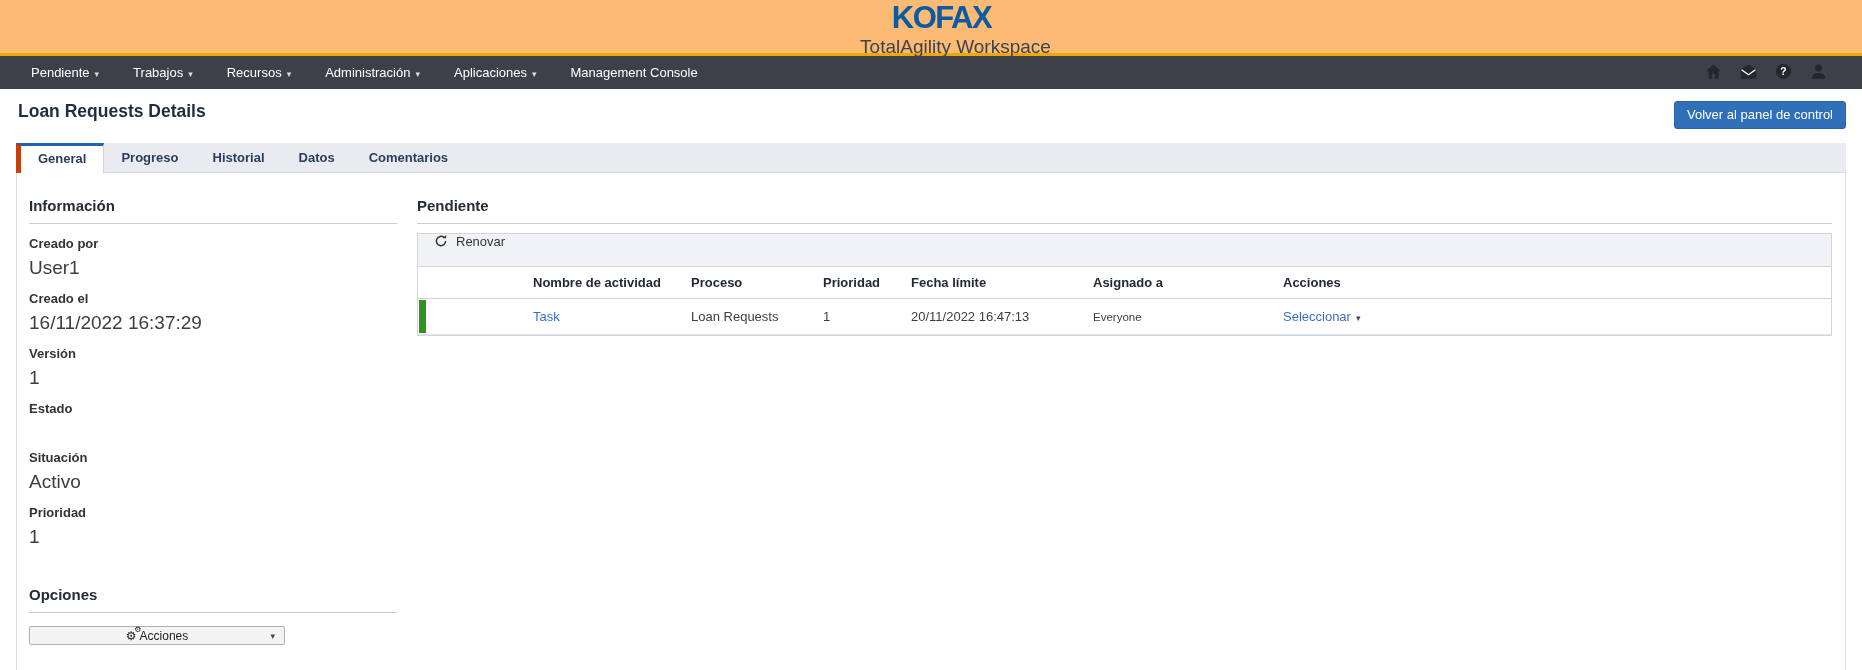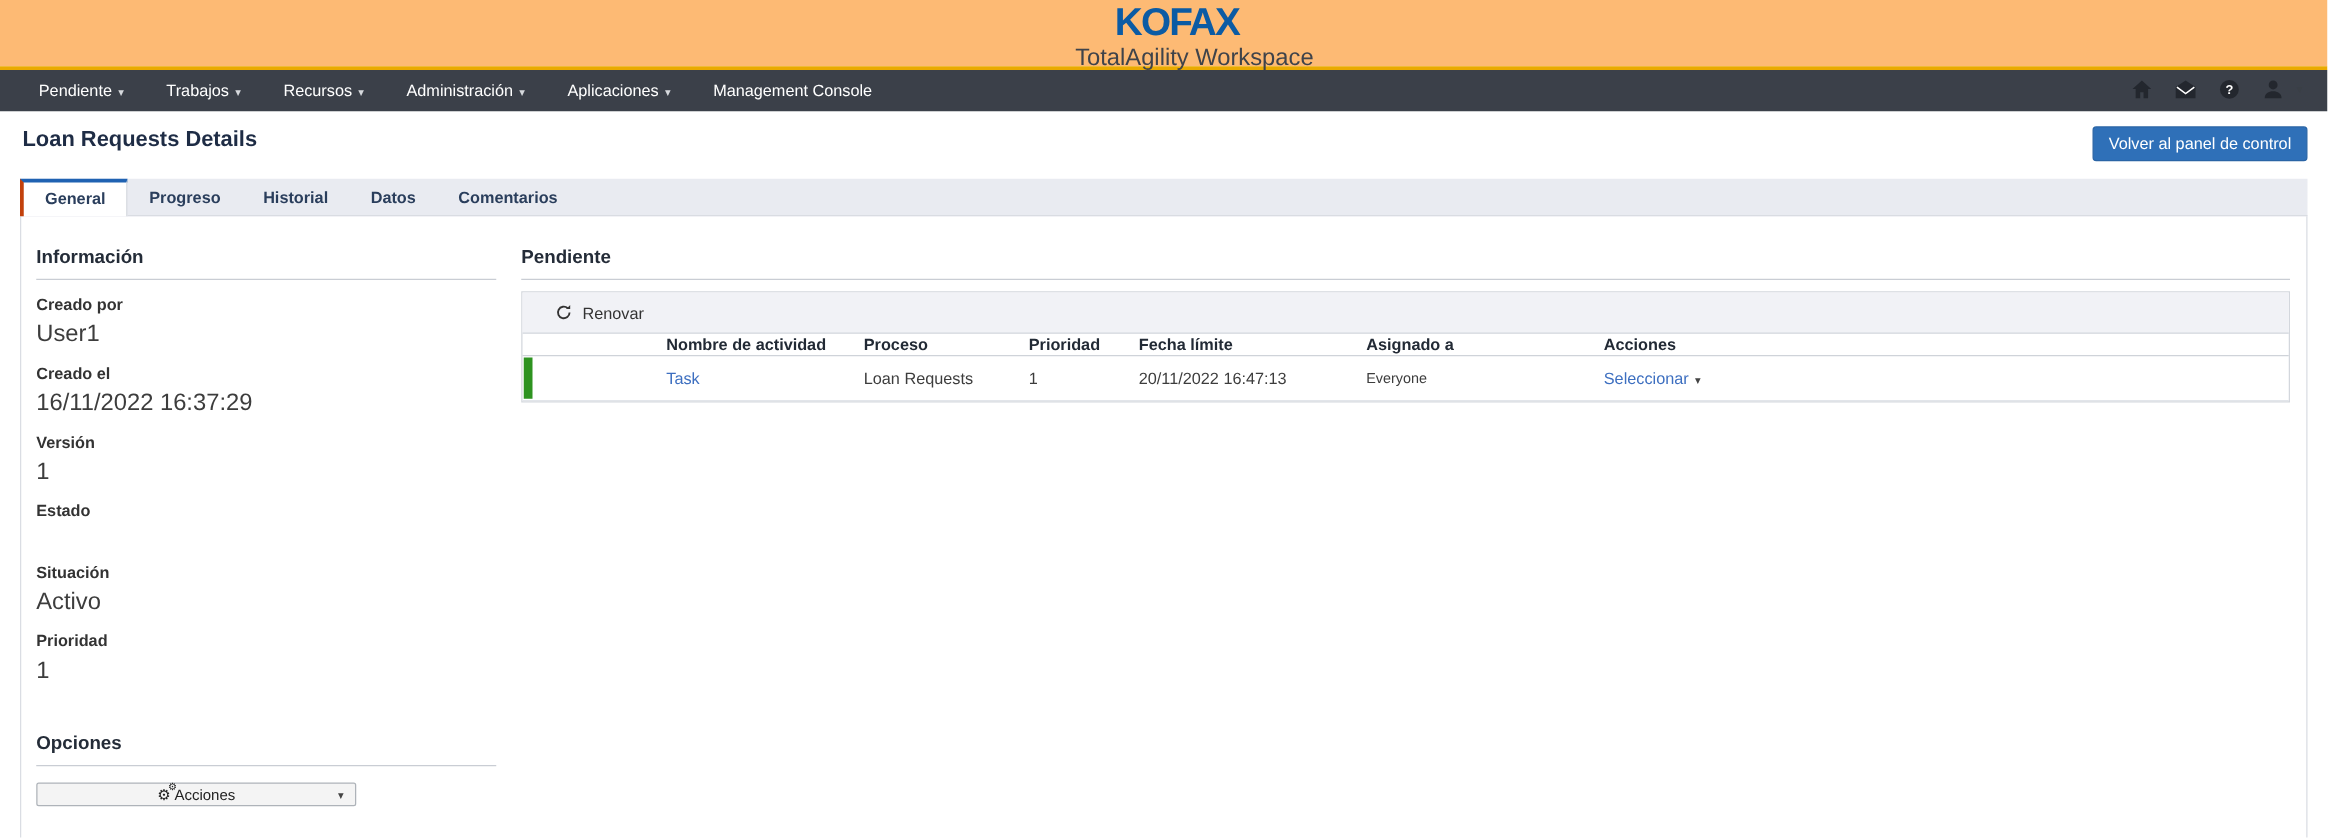--- a/index.html
+++ b/index.html
@@ -24,21 +24,21 @@
 
   
   .page-head { display:flex; align-items:flex-start; justify-content:space-between; padding:12px 16px 8px 18px; }
   .page-title { font-size:17.5px; font-weight:bold; color:#1E2C45; }
   .back-btn { background:#2F70B8; border:1px solid #2A64A5; color:#fff; font-size:13px;
               padding:5px 12px 6px; border-radius:3px; cursor:pointer; font-family:inherit; }
 
   
   .tabs { margin:6px 16px 0; display:flex; background:#E9EBF1; border-bottom:1px solid #d9dce2; height:30px; }
   .tab { font-size:13px; font-weight:bold; color:#2A3E5C; padding:0 17px; line-height:30px; cursor:pointer; }
-  .tab.active { background:#fff; border-top:3px solid #1F62B2; border-left:3px solid #c2410c;
+  .tab.active { background:#fff; border-top:3px solid #1F62B2; border-left:5px solid #c2410c;
                 border-right:1px solid #d0d4db; line-height:26px; margin-bottom:-1px; }
 
   
   .content-box { margin:0 16px; border-left:1px solid #dadde3; border-right:1px solid #dadde3;
                  height:508px; display:flex; }
   .left-col { width:380px; padding:12px 0 0 12px; flex:none; }
   .right-col { flex:1; padding:12px 13px 0 20px; }
 
   .section-heading { font-size:15px; font-weight:bold; color:#242C38; padding:12px 0 9px;
                      border-bottom:1px solid #C9CDD4; }
@@ -49,25 +49,25 @@
   .actions-btn { margin-top:13px; width:256px; height:19px; background:#f4f4f4; border:1px solid #aeb3b9;
                  border-radius:2px; display:flex; align-items:center; justify-content:center;
                  position:relative; font-size:12px; color:#222; cursor:pointer; font-family:inherit; }
   .gears { position:relative; margin-right:3px; font-size:12px; line-height:1; }
   .gears .g2 { position:absolute; font-size:8px; top:-4px; right:-5px; }
   .actions-btn .caret { position:absolute; right:9px; font-size:9px; color:#444; }
 
   
   .table-box { border:1px solid #d3d7dd; margin-top:9px; }
   .toolbar { background:#F1F2F6; border-bottom:1px solid #d3d7dd; height:33px; display:flex;
-             align-items:center; gap:8px; padding:0 26px; font-size:13px; color:#333; cursor:pointer; }
+             align-items:flex-start; gap:8px; padding:0 16px; font-size:13px; color:#333; cursor:pointer; }
   .toolbar svg { width:14px; height:14px; }
 
   .grid-header, .grid-row { display:flex; align-items:center; }
-  .grid-header { height:18px; border-bottom:1px solid #cfd3d9; font-size:13px; font-weight:bold; color:#222A35; }
+  .grid-header { height:32px; border-bottom:1px solid #cfd3d9; font-size:13px; font-weight:bold; color:#222A35; }
   .grid-row { height:36px; border-bottom:1px solid #e2e5ea; font-size:13px; color:#3d3d3d; position:relative; }
   .c0{width:115px;flex:none;} .c1{width:158px;flex:none;} .c2{width:132px;flex:none;}
   .c3{width:88px;flex:none;} .c4{width:182px;flex:none;} .c5{width:190px;flex:none;} .c6{flex:1;}
   .status-bar { position:absolute; left:1px; top:1px; bottom:1px; width:7px; background:#2e9320; }
   .link { color:#3D6FC0; cursor:pointer; text-decoration:none; }
   .assigned { font-size:11.5px; }
   .row-caret { font-size:9px; color:#444; margin-left:5px; }
 </style>
 </head>
 <body>

